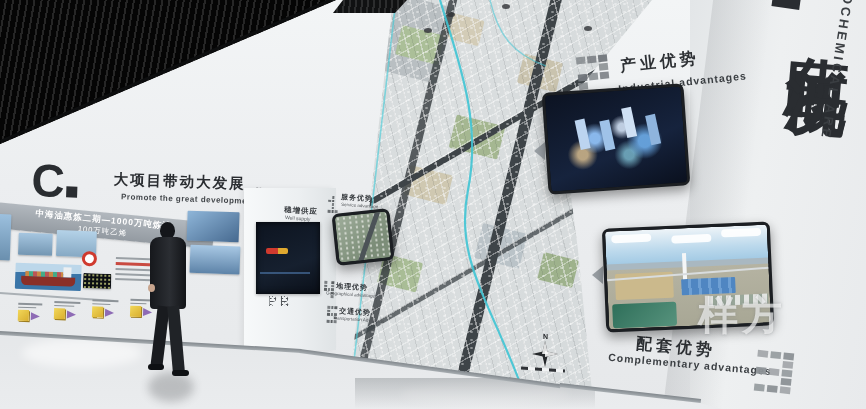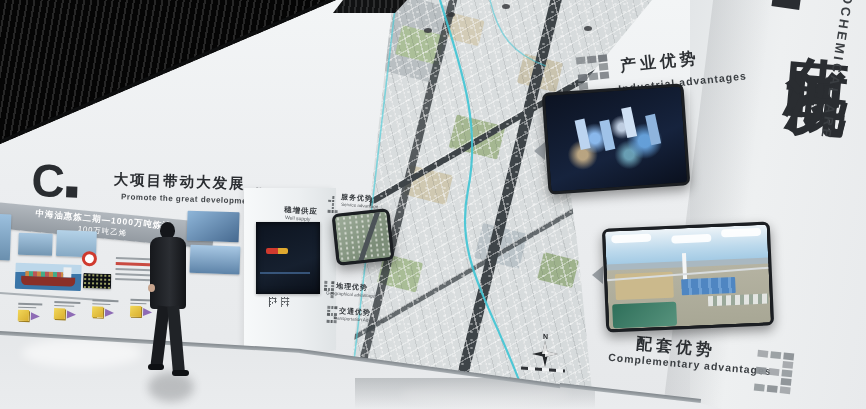--- a/index.html
+++ b/index.html
@@ -46,21 +46,21 @@
   .tline{height:2px;background:#9aa0a5;margin:3px 0;}
   .ship{overflow:hidden;border-radius:1px;background:linear-gradient(180deg,#bcd7ea 0 36%,#3a75a8 36% 100%);}
   .step-box{width:11px;height:11px;background:linear-gradient(135deg,#f2d75a,#d8ae2e);box-shadow:1px 1px 0 #9c7c1e;}
   .step-arrow{width:0;height:0;border-top:4px solid transparent;border-bottom:4px solid transparent;border-left:9px solid #8e6bb5;}
   .steplbl{height:1.5px;background:#8d9398;margin:2px 0;}
   
   .pillar{left:244px;top:188px;width:92px;height:162px;
     background:linear-gradient(90deg,#f7f9fa 0%,#eceff1 60%,#dfe3e5 100%);box-shadow:-3px 0 5px rgba(0,0,0,.06);}
   .panel-screen{background:linear-gradient(160deg,#0d1420 0%,#16202f 60%,#0a0f18 100%);
     box-shadow:inset 0 0 6px rgba(0,0,0,.8),0 1px 3px rgba(0,0,0,.3);}
-  .dotted-text{font-weight:bold;font-size:14px;letter-spacing:3px;font-family:Liberation Sans, sans-serif;
+  .dotted-text{font-weight:bold;font-size:14px;letter-spacing:3px;font-family:Liberation Serif, serif;
     background:radial-gradient(circle,#54585c 1px,transparent 1.3px) 0 0/3px 3px;
     -webkit-background-clip:text;background-clip:text;color:transparent;}
   
   .item-cn-s{font-weight:bold;color:#33373b;font-size:7px;letter-spacing:1px;}
   .item-en-s{color:#53575b;font-size:4.5px;}
   .h2-cn{font-weight:bold;color:#2d3034;font-size:16px;letter-spacing:4px;}
   .h2-en{font-weight:bold;color:#3a3e42;font-size:10.5px;letter-spacing:1px;}
   .digit{line-height:0;}
   .digit span{display:block;}
   .digit-dark{color:#55595d;}
@@ -362,14 +362,15 @@
     <div class="abs person-part" style="left:20px;top:0;width:15px;height:17px;border-radius:50% 50% 45% 45%;background:#14161a;"></div>
     <div class="abs person-part" style="left:10px;top:15px;width:36px;height:72px;border-radius:9px 9px 4px 4px;background:linear-gradient(90deg,#16181c,#2b2e33 55%,#121417);"></div>
     <div class="abs" style="left:8px;top:62px;width:7px;height:8px;border-radius:50%;background:#c8a58e;"></div>
     <div class="abs person-part" style="left:14px;top:84px;width:12px;height:62px;transform:rotate(7deg);background:#191b1f;"></div>
     <div class="abs person-part" style="left:30px;top:84px;width:12px;height:66px;transform:rotate(-5deg);background:#202327;"></div>
     <div class="abs person-part" style="left:8px;top:142px;width:16px;height:6px;border-radius:3px;background:#0e1013;"></div>
     <div class="abs person-part" style="left:32px;top:148px;width:17px;height:6px;border-radius:3px;background:#0e1013;"></div>
   </div>
   <div class="abs" style="left:148px;top:372px;width:46px;height:30px;background:#1c1f22;opacity:.22;filter:blur(5px);border-radius:50%;"></div>
 
+  <div class="abs wm" style="left:698px;top:288px;font-size:40px;letter-spacing:4px;">样方</div>
 
 </div>
 
 </body></html>

